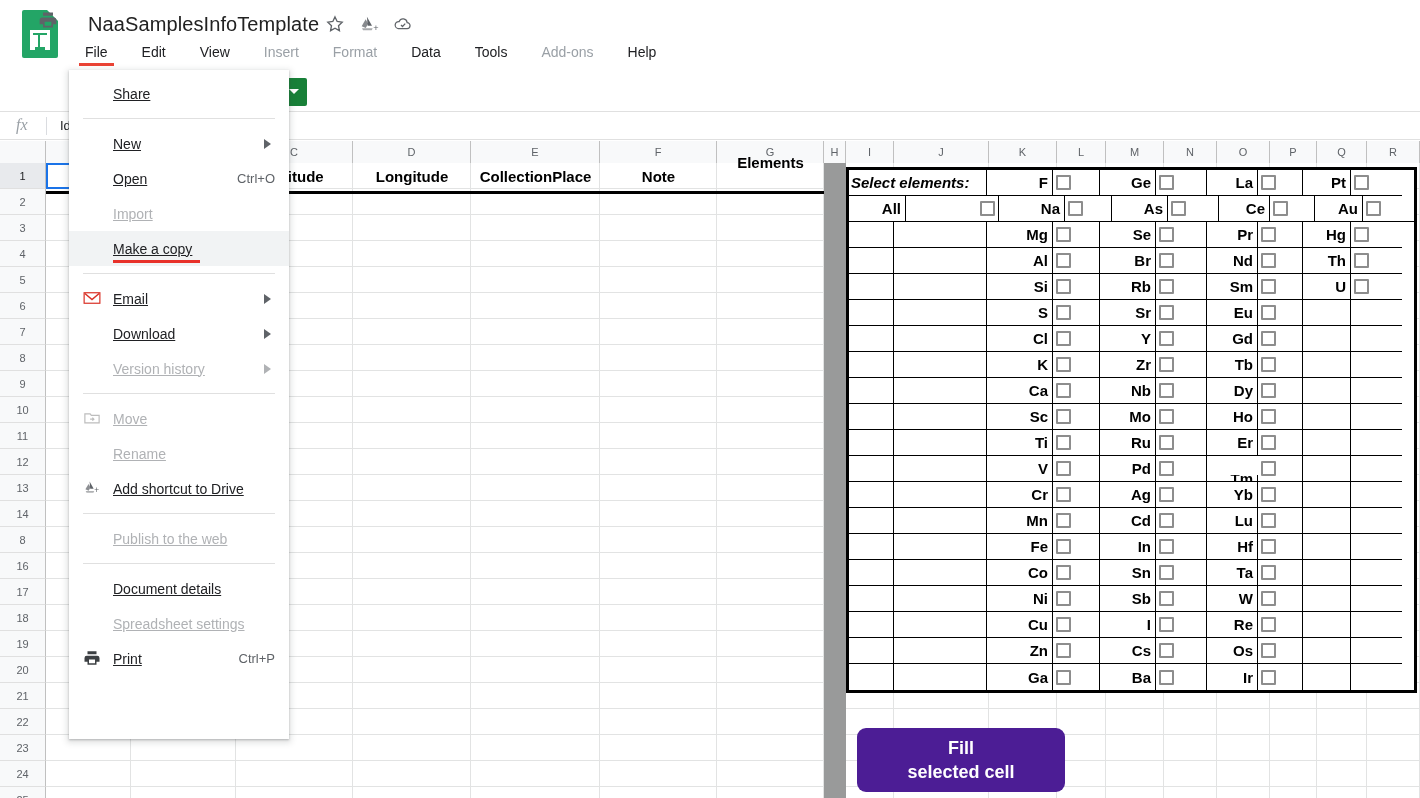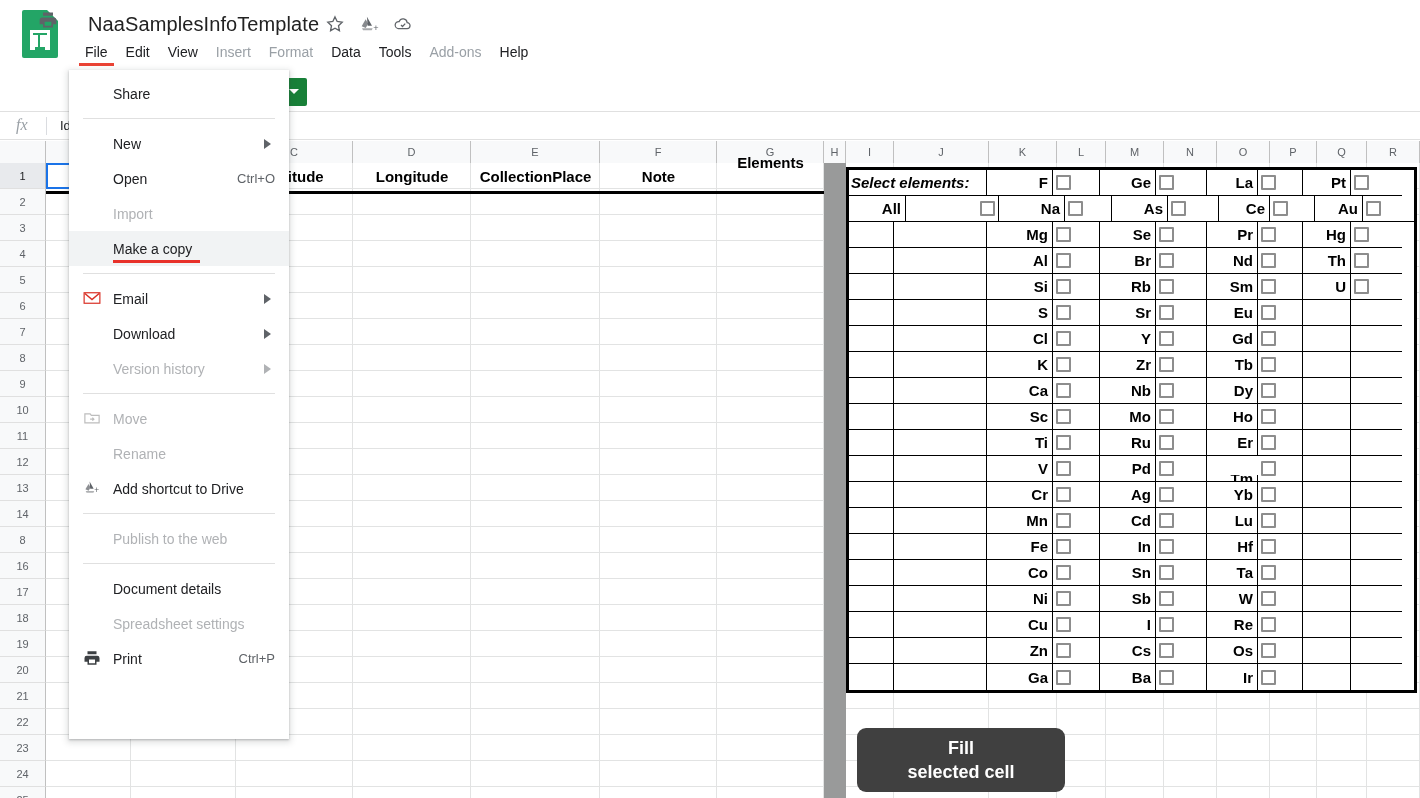--- a/index.html
+++ b/index.html
@@ -61,21 +61,21 @@
   }
   .title-icons {
     position: absolute; left: 325px; top: 14px;
     display: flex; gap: 14px; align-items: center;
   }
   .title-icons .ic { width: 20px; height: 20px; color: #5f6368; cursor: pointer; }
 
   
   .menubar {
     position: absolute; left: 76px; top: 42px;
-    display: flex; align-items: flex-start; gap: 0;
+    display: flex; align-items: flex-start; gap: 16px;
   }
   .menu-item {
     font-size: 14px; color: #202124;
     padding: 2px 9px 7px 9px;
     cursor: pointer; white-space: nowrap;
     position: relative;
   }
   .menu-item.disabled { color: #9aa0a6; }
   .menu-item.active::after {
     content: ""; position: absolute; left: 3px; right: 3px; bottom: 1px;
@@ -228,21 +228,21 @@
     background: #fff;
     box-shadow: 0 2px 6px 2px rgba(60,64,67,.15), 0 1px 2px 0 rgba(60,64,67,.3);
     padding: 6px 0 6px 0;
     z-index: 50;
   }
   .mi {
     position: relative; height: 35px;
     display: flex; align-items: center;
     font-size: 14px; color: #202124;
     padding-left: 44px; padding-right: 28px;
-    cursor: pointer; white-space: nowrap;
+    cursor: pointer; white-space: nowrap; text-decoration: underline;
   }
   .mi.disabled { color: #b0b2b5; cursor: default; }
   .mi.hl { background: #f1f3f4; }
   .mi .accel {
     position: absolute; right: 14px; top: 0; height: 35px;
     display: flex; align-items: center;
     font-size: 13px; color: #5f6368;
   }
   .mi .arrow {
     position: absolute; right: 18px; top: 13px;
@@ -801,21 +801,21 @@
         </div>
         <div class="ecell lbl" style="width: 51px;">Ir</div>
         <div class="ecell cb" style="width: 45px;">
           <div class="chk"></div>
         </div>
         <div class="ecell " style="width: 48px;"></div>
         <div class="ecell last" style="width: 51px;"></div>
       </div>
     </div>
 
-  <div class="fill-btn" style="left: 857px; top: 587px; background: #404040;">
+  <div class="fill-btn" style="left: 857px; top: 587px; background: #4c1d95;">
     <span>Fill</span>
     <span>selected cell</span>
   </div>
 </div>
 
 <div class="dropdown" id="dropdown">
     <div class="mi">
       <span>Share</span>
     </div>
     <div class="sep"></div>

